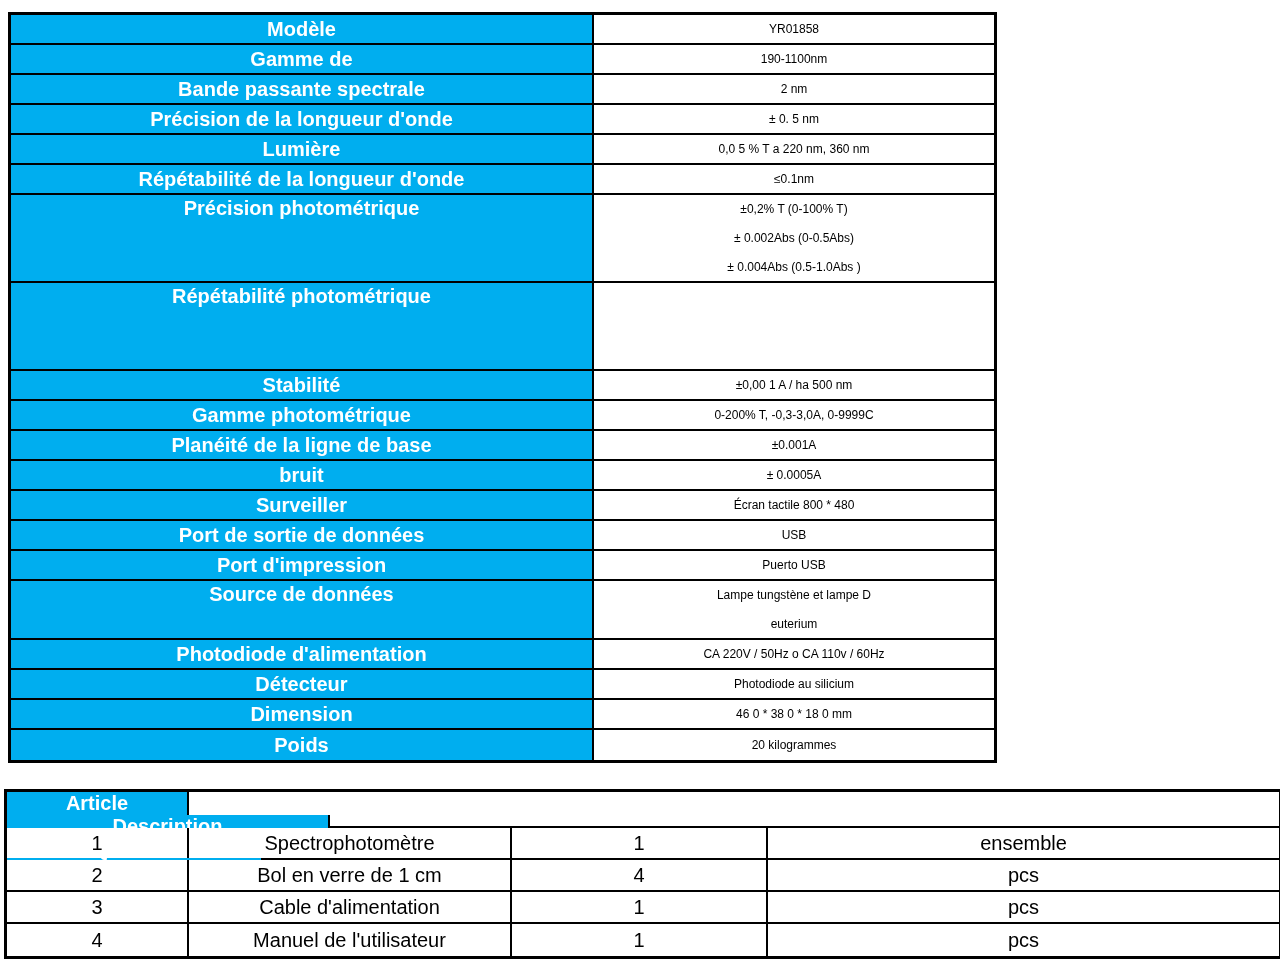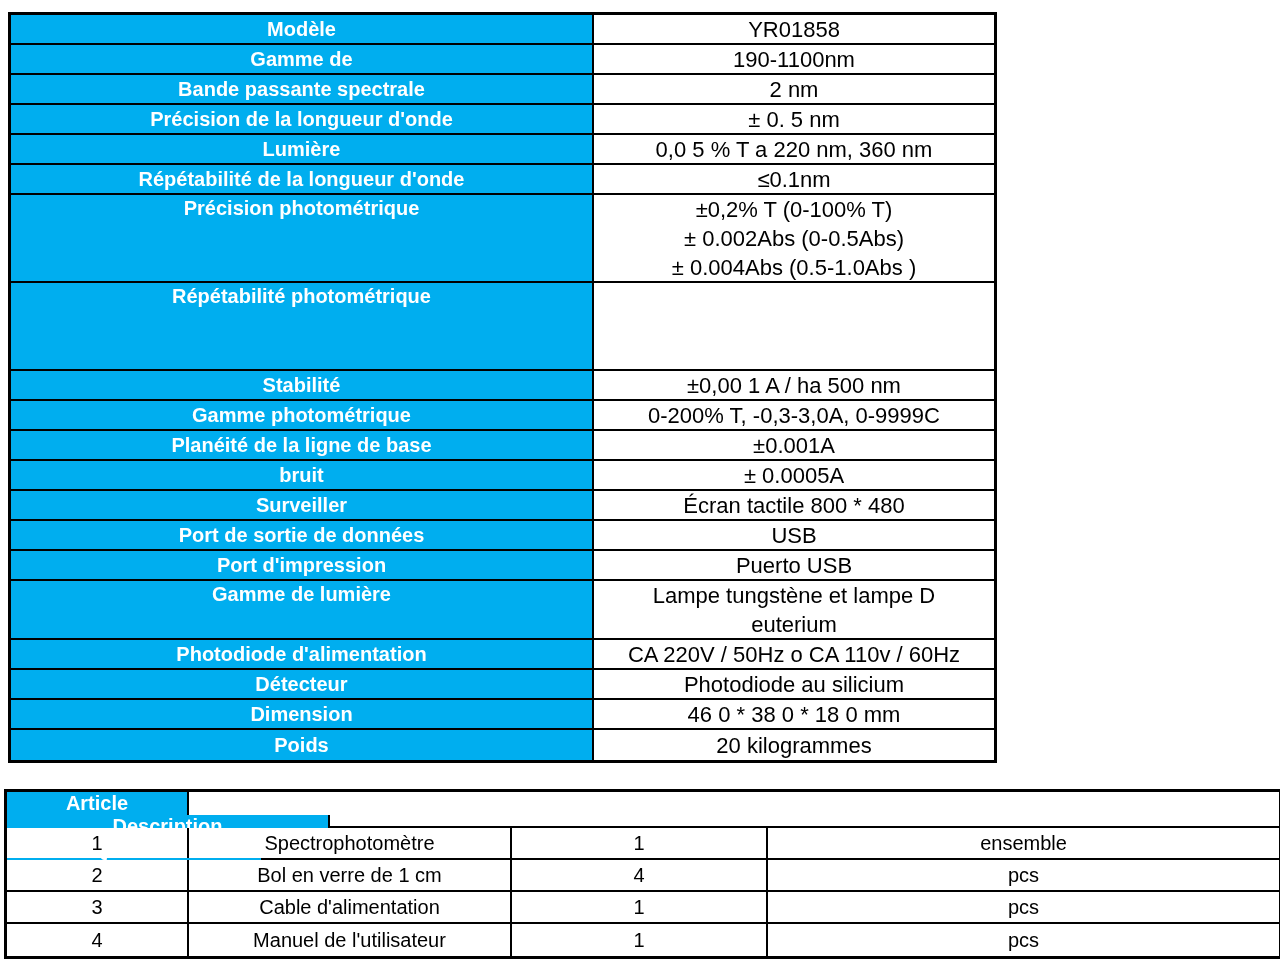--- a/index.html
+++ b/index.html
@@ -27,21 +27,21 @@
     font-weight: bold;
     font-size: 20px;
     display: flex; justify-content: center; align-items: center;
     box-sizing: border-box;
   }
   .tall .spec-label { align-items: flex-start; padding-top: 2px; }
   .spec-value {
     flex: 1;
     background: #fff;
     color: var(--value-text, #000);
-    font-size: 22px;
+    font-size: 12px;
     line-height: 29px;
     display: flex; justify-content: center; align-items: center;
     text-align: center;
     white-space: pre-line;
     box-sizing: border-box;
   }
   .packing-table {
     position: absolute; left: 4px; top: 789px;
     width: 1272px;
     border: 3px solid #000;
@@ -125,21 +125,21 @@
   </div>
   <div class="spec-row h1">
     <div class="spec-label">Port de sortie de données</div>
     <div class="spec-value">USB</div>
   </div>
   <div class="spec-row h1">
     <div class="spec-label">Port d'impression</div>
     <div class="spec-value">Puerto USB</div>
   </div>
   <div class="spec-row h2 tall">
-    <div class="spec-label">Gamme de lumière</div>
+    <div class="spec-label">Source de données</div>
     <div class="spec-value">Lampe tungstène et lampe D
 euterium</div>
   </div>
   <div class="spec-row h1">
     <div class="spec-label">Photodiode d'alimentation</div>
     <div class="spec-value">CA 220V / 50Hz o CA 110v / 60Hz</div>
   </div>
   <div class="spec-row h1">
     <div class="spec-label">Détecteur</div>
     <div class="spec-value">Photodiode au silicium</div>

